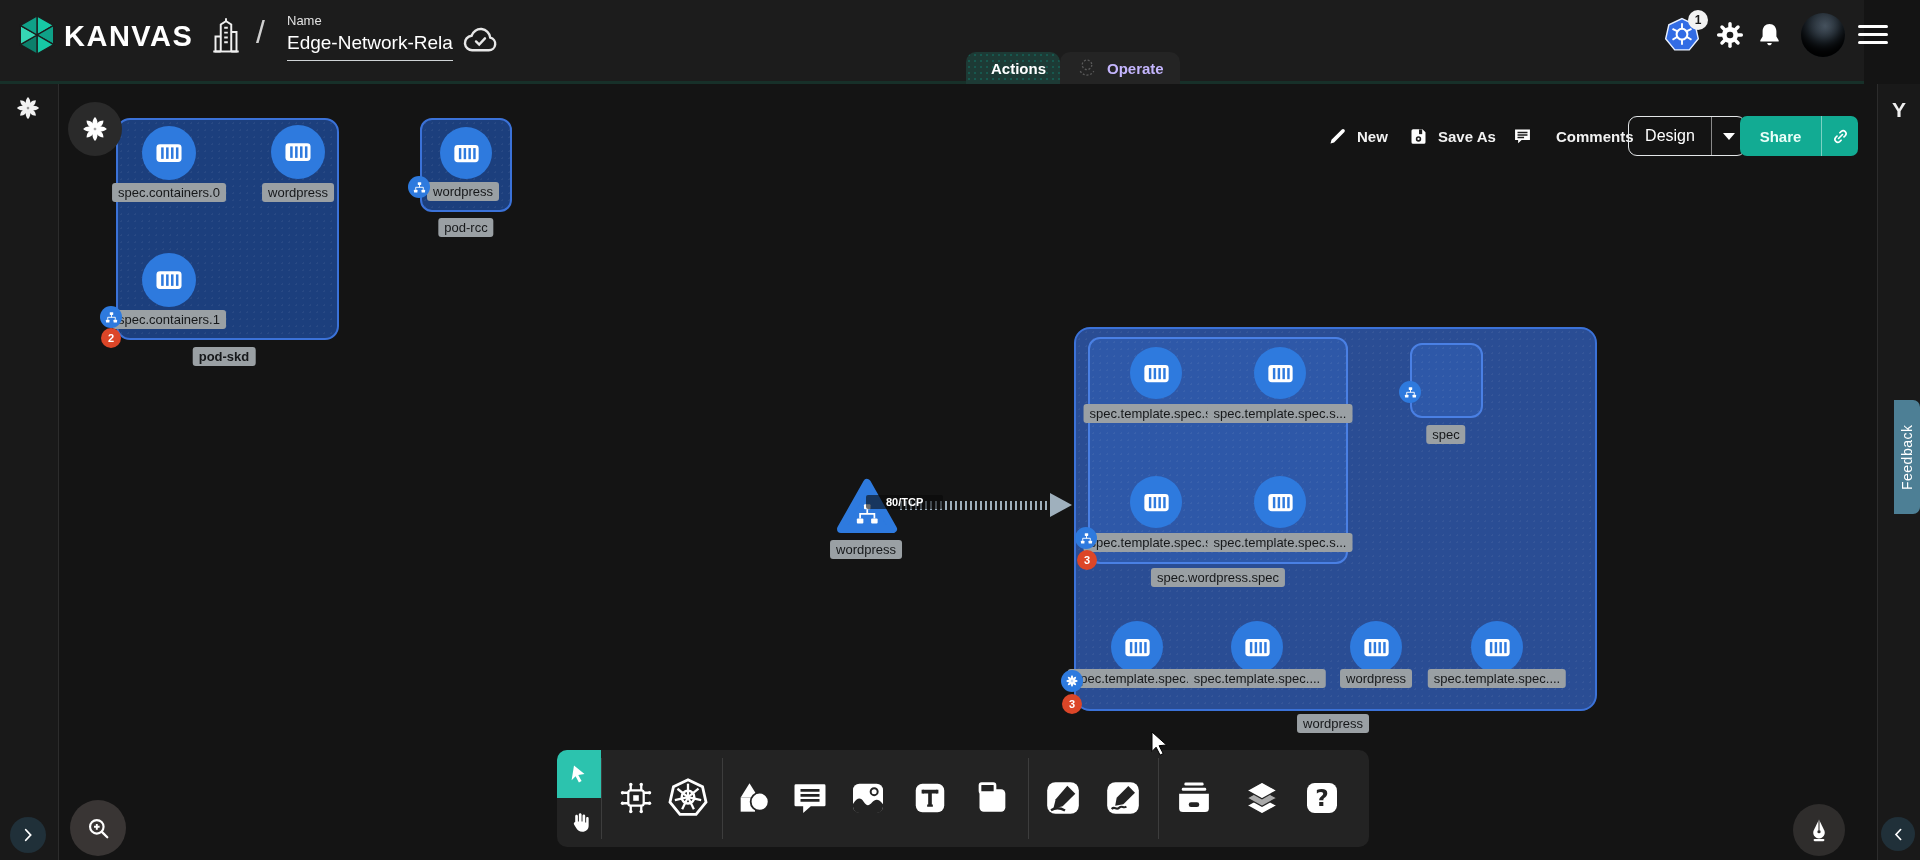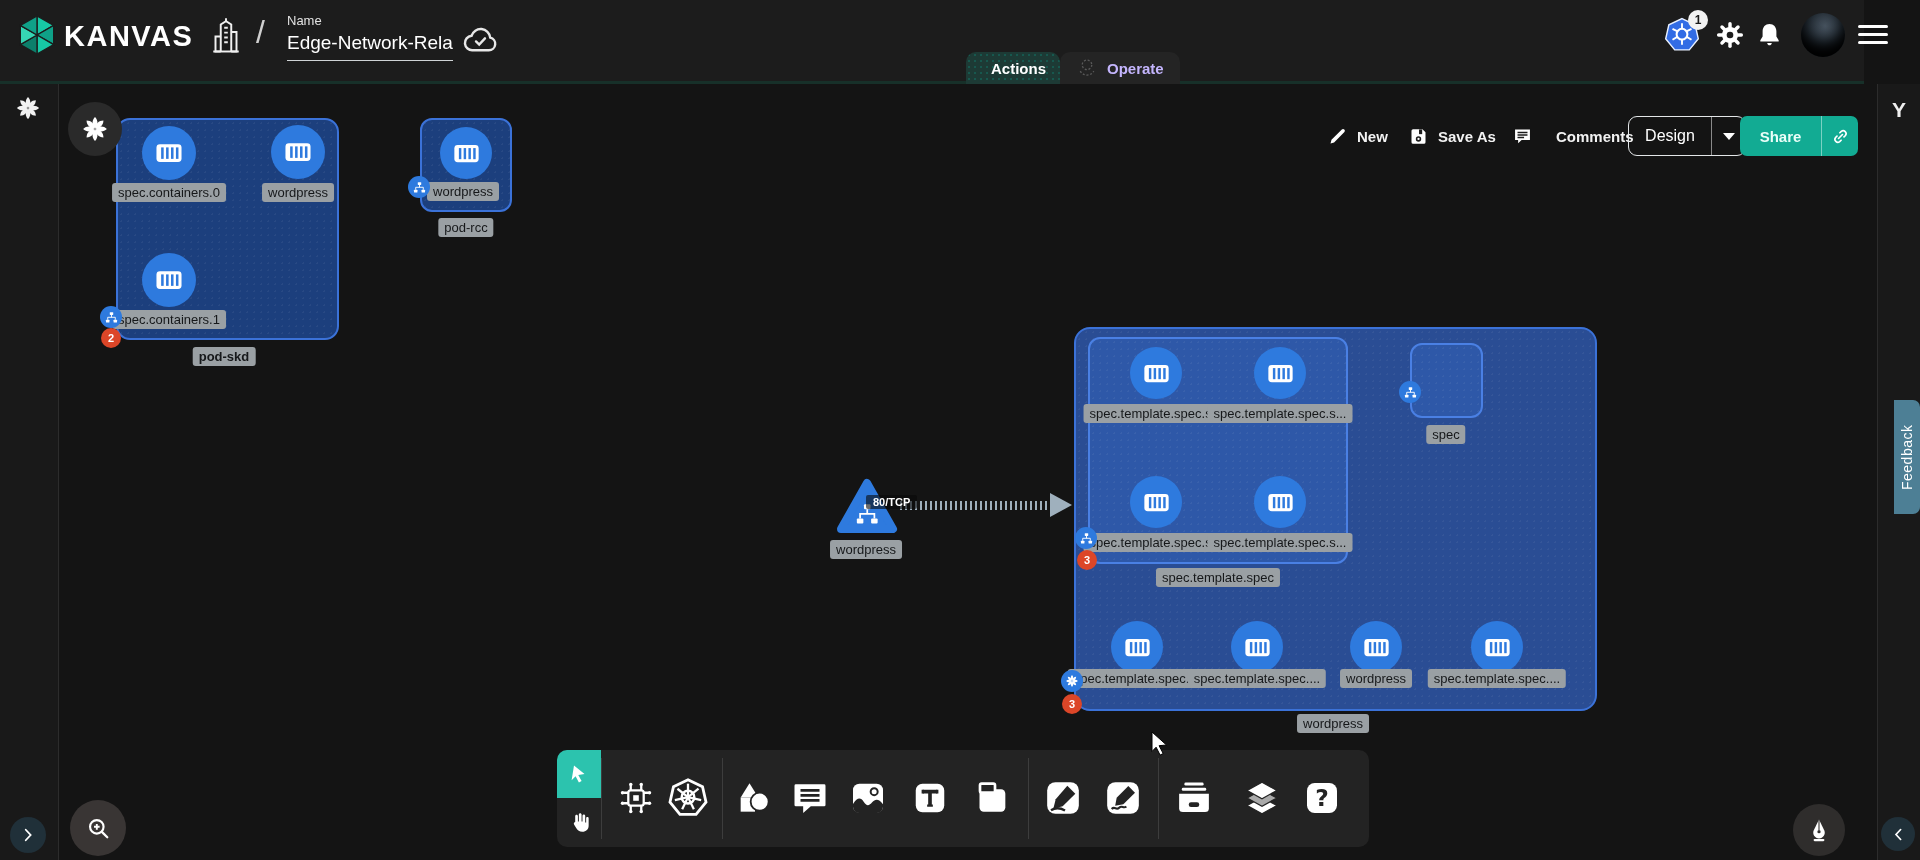--- a/index.html
+++ b/index.html
@@ -64,21 +64,21 @@
        line-height:1;padding:3px 6px;border-radius:3px;white-space:nowrap;z-index:5;}
   .mini{position:absolute;width:22px;height:22px;border-radius:50%;background:#2e7ade;color:#fff;
         display:flex;align-items:center;justify-content:center;cursor:pointer;z-index:6;}
   .err{position:absolute;width:20px;height:20px;border-radius:50%;background:#dc4628;color:#fff;
        font-size:11px;font-weight:700;display:flex;align-items:center;justify-content:center;cursor:pointer;z-index:6;}
   .edge-strip{position:absolute;left:900px;top:501px;width:152px;height:9px;
       background:repeating-linear-gradient(90deg,#9fb0bd 0 2px,transparent 2px 5px);}
   .edge-arrow{position:absolute;left:1050px;top:493px;width:0;height:0;
       border-top:12px solid transparent;border-bottom:12px solid transparent;border-left:22px solid #9fb0bd;}
   .edge-label{position:absolute;left:866px;top:495px;background:rgba(8,8,8,.6);color:#fff;
-      font-size:11px;font-weight:700;padding:1px 7px;border-radius:2px;z-index:7;}
+      font-size:11px;font-weight:700;padding:1px 20px;border-radius:2px;z-index:7;}
   
   .fab{position:absolute;border-radius:50%;display:flex;align-items:center;justify-content:center;cursor:pointer;z-index:35;}
   
   .dock{position:absolute;left:557px;top:750px;width:812px;height:97px;background:#232323;border-radius:10px;z-index:40;}
   .dock-div{position:absolute;top:8px;bottom:8px;width:1px;background:#3d3d3d;}
   .dock-tool{position:absolute;width:46px;height:46px;top:25px;display:flex;align-items:center;justify-content:center;cursor:pointer;}
   .cell-select{position:absolute;left:0;top:0;width:44px;height:48px;background:#2cc3ae;border-radius:10px 0 0 0;
                display:flex;align-items:center;justify-content:center;cursor:pointer;}
   .cell-pan{position:absolute;left:0;top:48px;width:44px;height:49px;border-radius:0 0 0 10px;
             display:flex;align-items:center;justify-content:center;cursor:pointer;}
@@ -383,21 +383,21 @@
         <use href="#containerIco"></use>
       </svg>
     </div>
   <div class="tag" style="left:1280px;top:533px;">spec.template.spec.s...</div>
   <div class="mini" style="left:1075px;top:527px;">
       <svg width="13" height="13" viewBox="0 0 24 24" style="color:#fff">
         <use href="#sitemap"></use>
       </svg>
     </div>
   <div class="err" style="left:1077px;top:550px;">3</div>
-  <div class="tag" style="left:1218px;top:568px;">spec.template.spec</div>
+  <div class="tag" style="left:1218px;top:568px;">spec.wordpress.spec</div>
 
   <div class="grp grp-inner" style="left:1410px;top:343px;width:73px;height:75px;"></div>
   <div class="mini" style="left:1399px;top:381px;">
       <svg width="13" height="13" viewBox="0 0 24 24" style="color:#fff">
         <use href="#sitemap"></use>
       </svg>
     </div>
   <div class="tag" style="left:1446px;top:425px;">spec</div>
 
   <div class="cnode" style="left:1111px;top:621px;width:52px;height:52px;">

